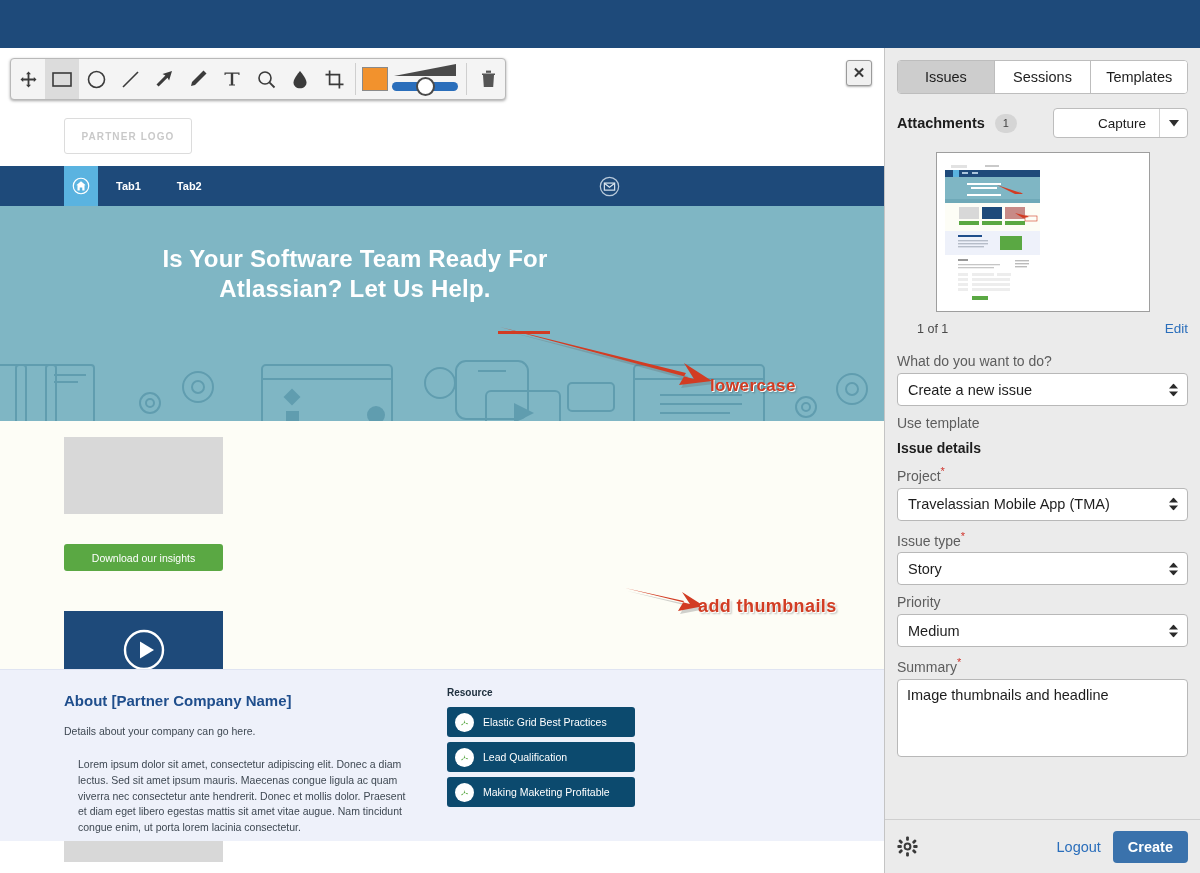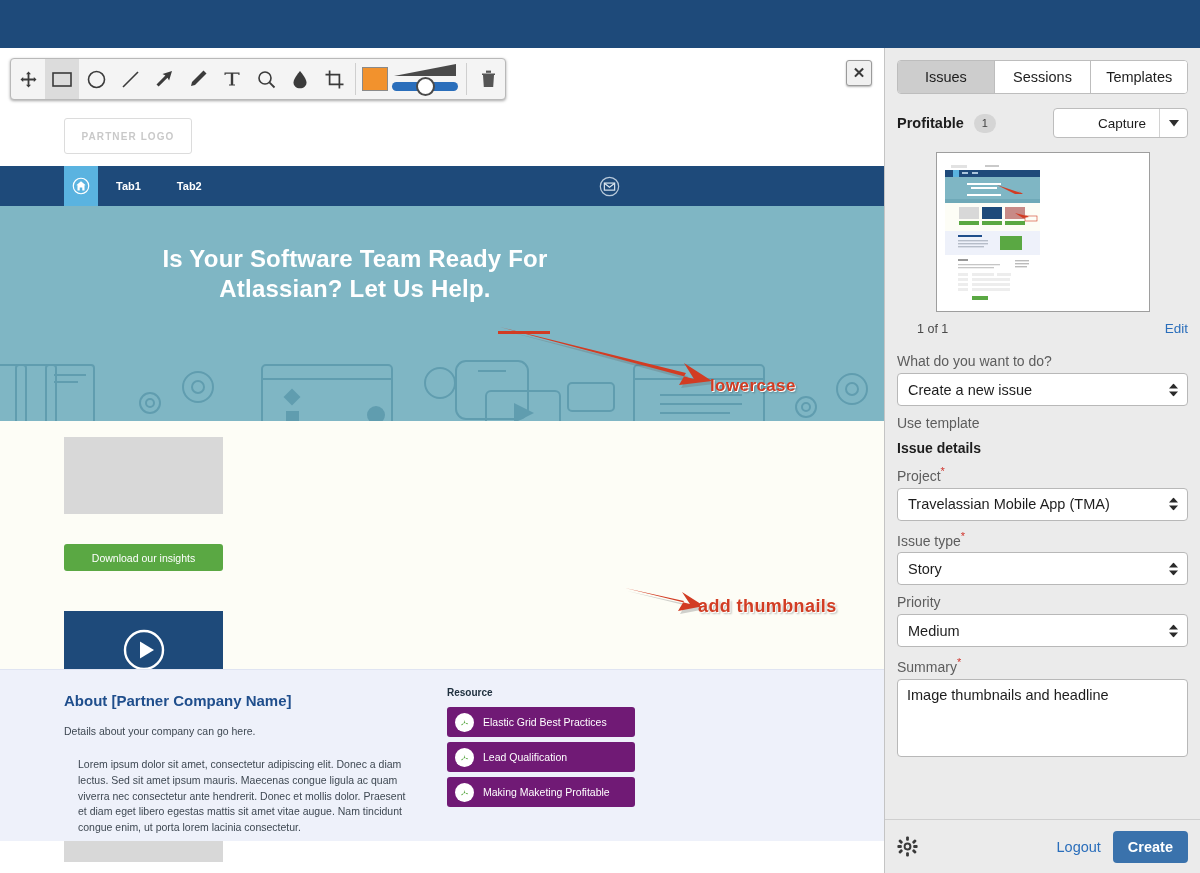--- a/index.html
+++ b/index.html
@@ -286,21 +286,21 @@
     position: absolute;
     left: 447px; top: 17px;
     width: 188px;
   }
   #resource-title {
     font-size: 10px; font-weight: bold; color: #20313f;
     margin-bottom: 9px;
   }
   .resource-item {
     height: 30px;
-    background: #701a75;
+    background: #0c4a6e;
     border-radius: 3px;
     margin-bottom: 5px;
     display: flex; align-items: center;
     padding-left: 8px;
     color: #ffffff;
     font-size: 10.5px;
     cursor: pointer;
   }
   .pdf-icon {
     width: 19px; height: 19px;
@@ -738,21 +738,21 @@
 
   <div id="side-panel">
 
     <div id="panel-tabs">
       <div class="panel-tab active">Issues</div>
       <div class="panel-tab">Sessions</div>
       <div class="panel-tab">Templates</div>
     </div>
 
     <div id="attachments-row">
-      <span id="attachments-label">Profitable</span>
+      <span id="attachments-label">Attachments</span>
       <span id="attachments-count">1</span>
 
       <div id="capture-btn-group">
         <div id="capture-btn">Capture</div>
         <div id="capture-caret">
           <svg width="10" height="7" viewBox="0 0 10 7">
               <polygon points="0,0 10,0 5,6.4" fill="#2e2e2e"></polygon>
             </svg>
         </div>
       </div>

